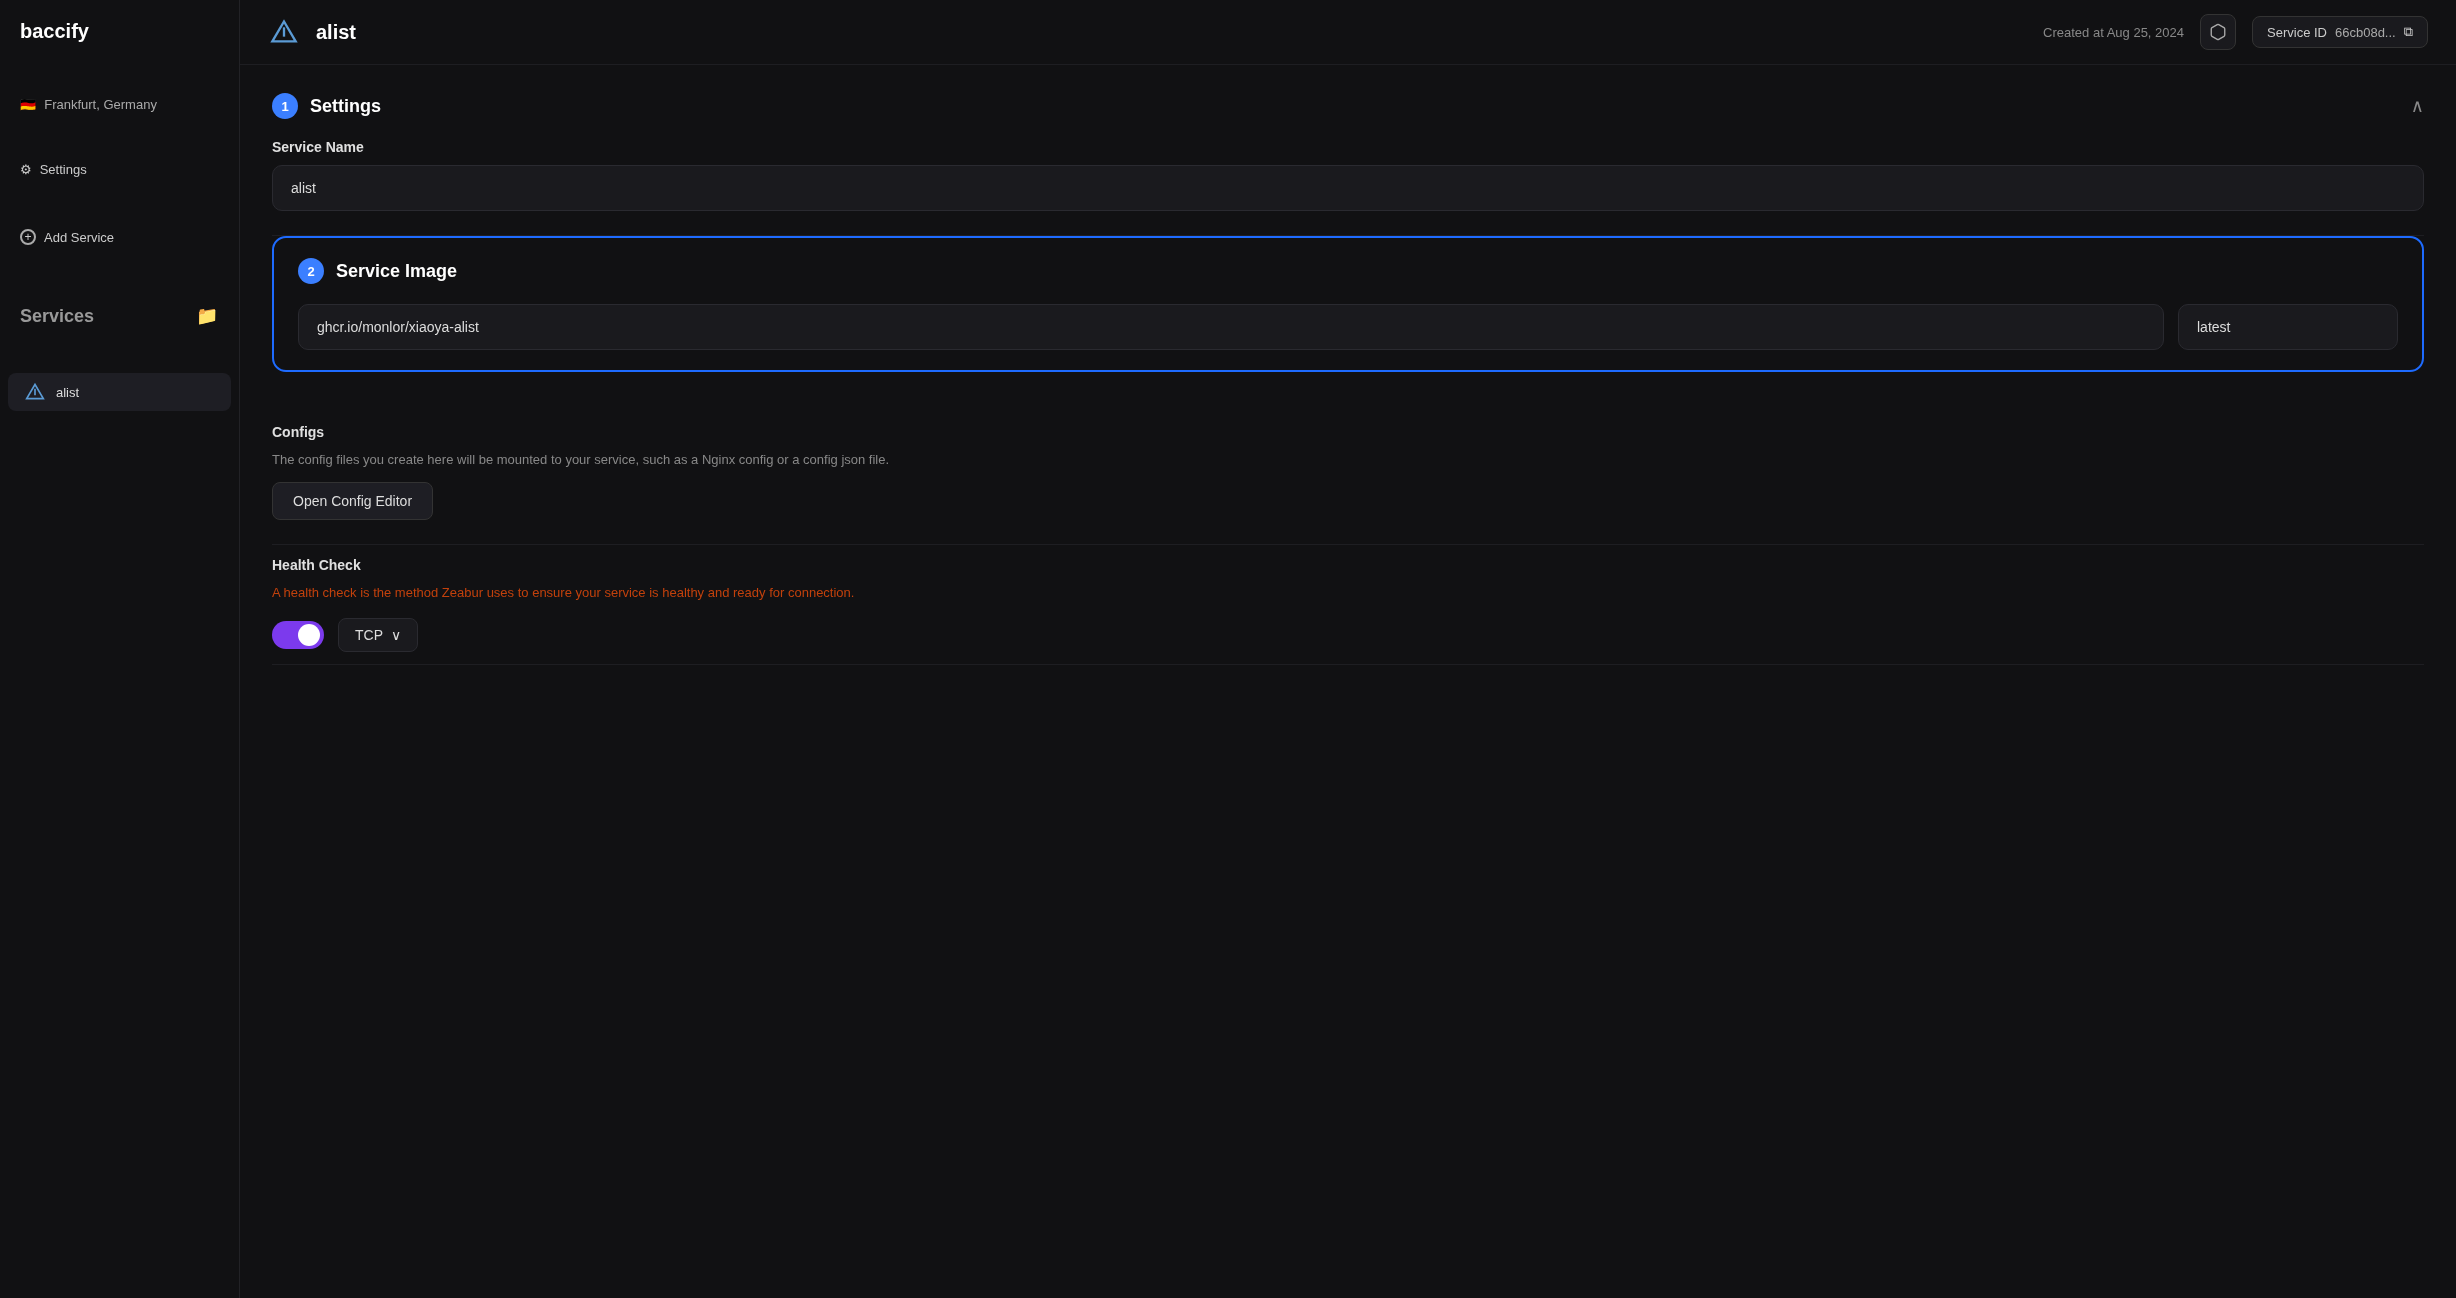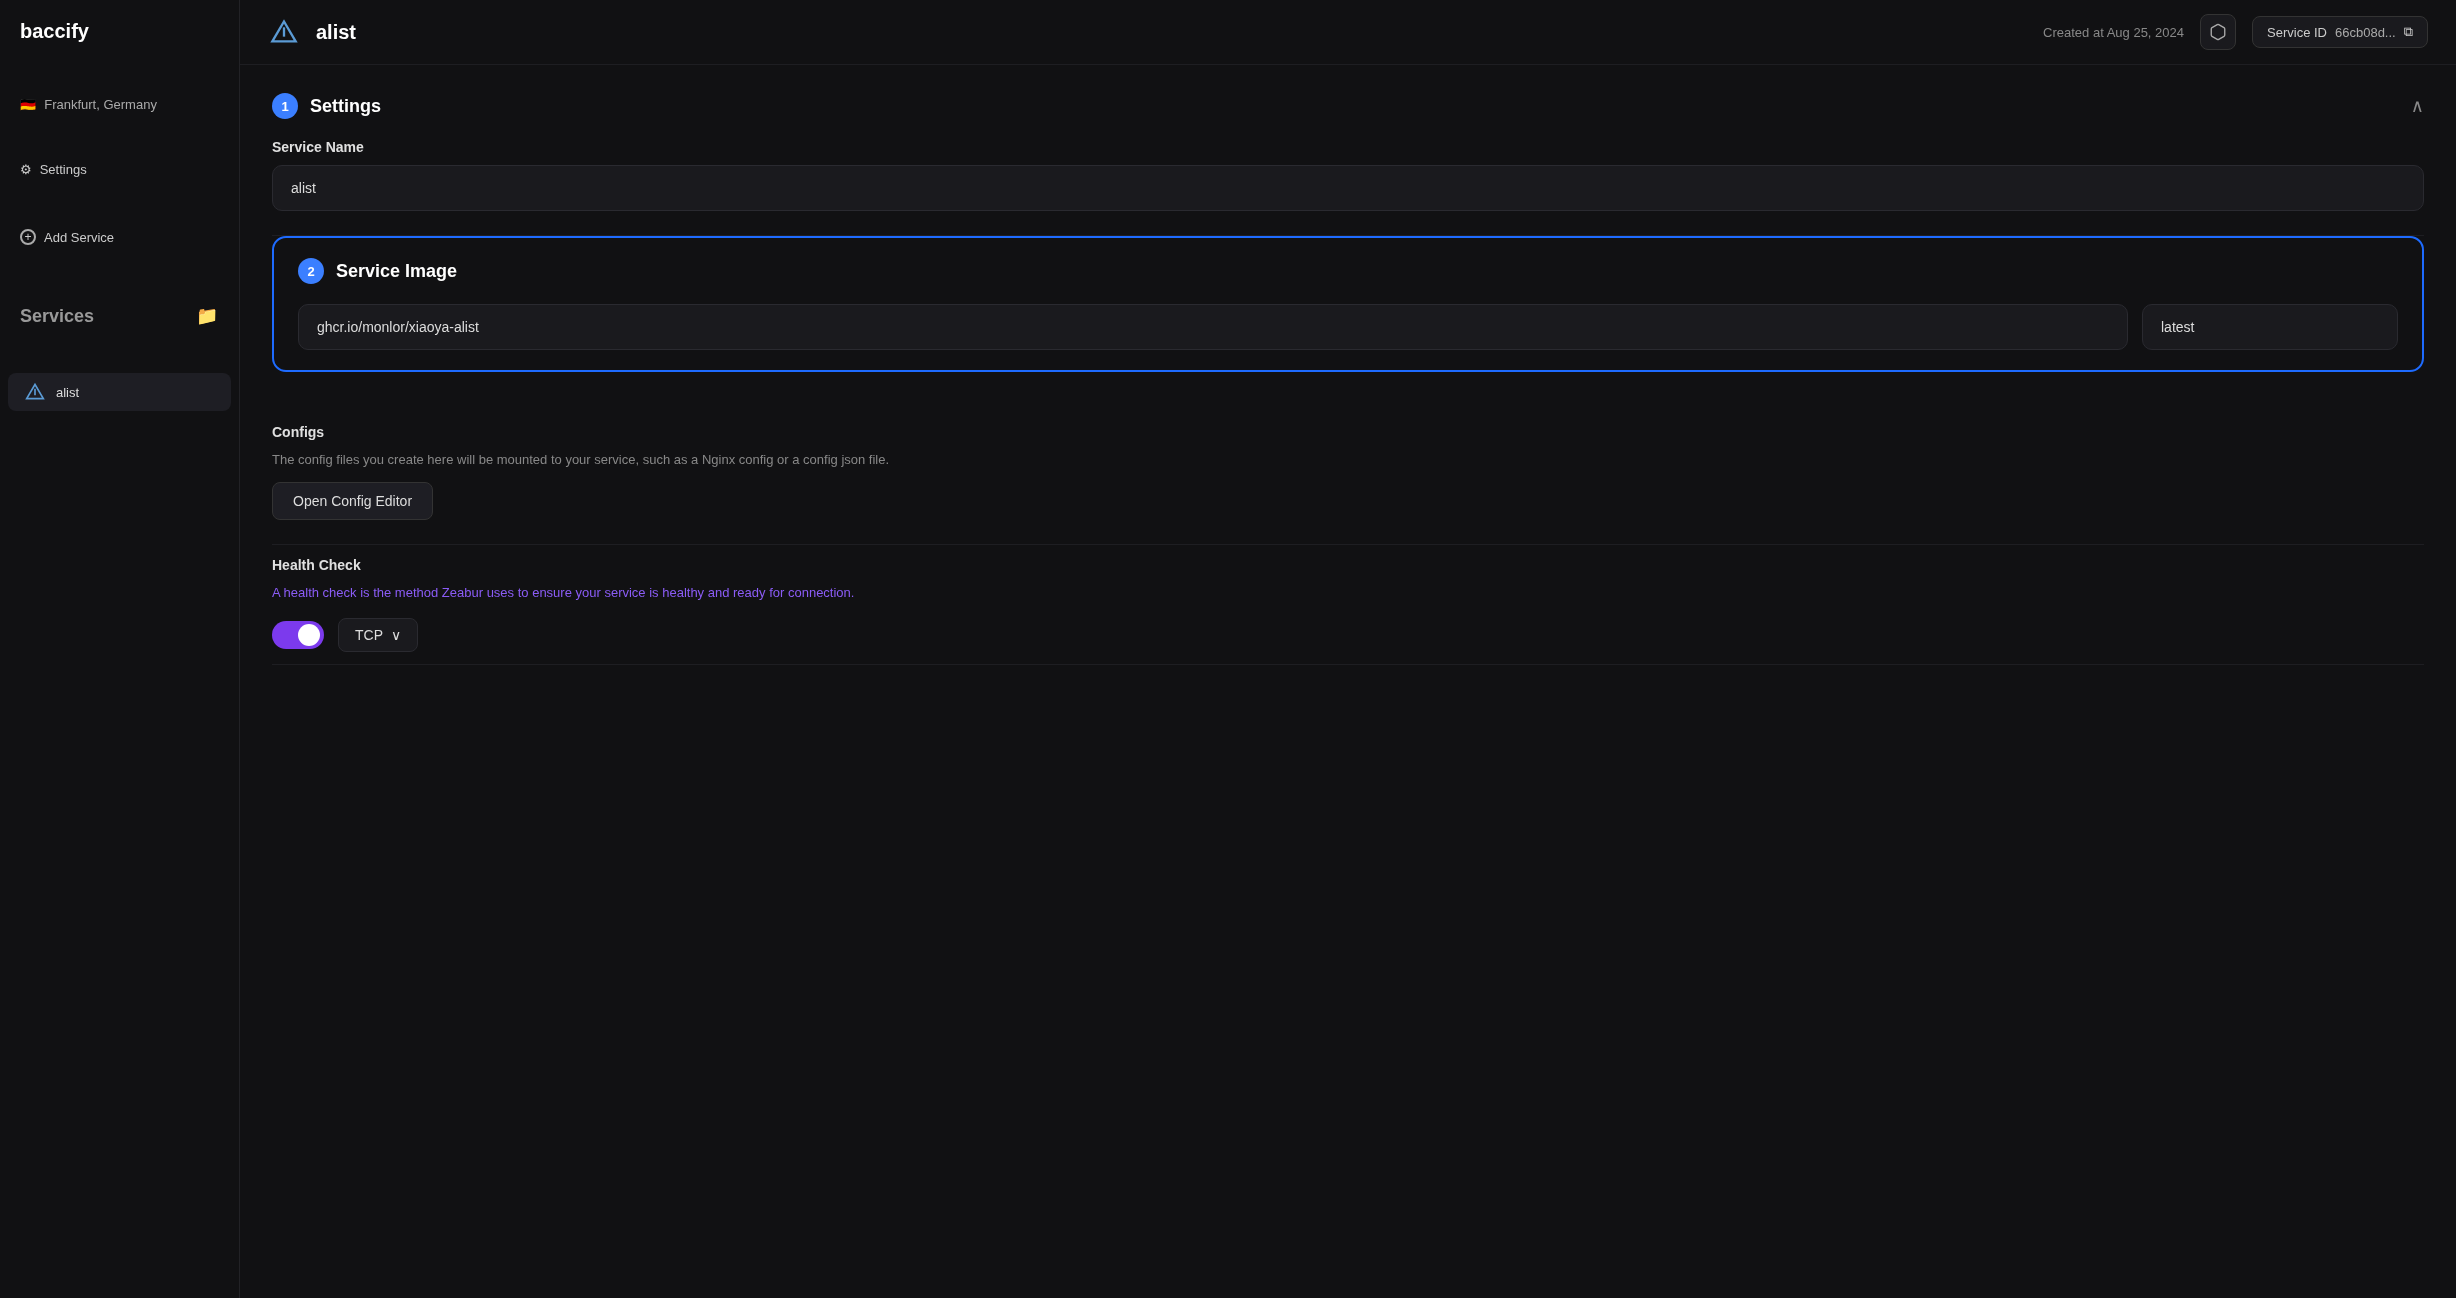--- a/index.html
+++ b/index.html
@@ -233,21 +233,21 @@
       flex: 1;
       background: #1a1a1e;
       border: 1px solid #2a2a30;
       border-radius: 10px;
       padding: 14px 18px;
       font-size: 14px;
       color: #ddd;
       outline: none;
     }
     .service-image-inputs .text-input-tag {
-      width: 256px;
+      width: 220px;
       background: #1a1a1e;
       border: 1px solid #2a2a30;
       border-radius: 10px;
       padding: 14px 18px;
       font-size: 14px;
       color: #ddd;
       outline: none;
     }
 
     
@@ -273,21 +273,21 @@
     }
 
     
     .health-section {
       padding: 12px 0;
       border-bottom: 1px solid #1e1e22;
       margin-bottom: 0;
     }
     .health-desc {
       font-size: 13px;
-      color: #8b5cf6;
+      color: #c2410c;
       margin-bottom: 16px;
       line-height: 1.5;
     }
     .health-controls {
       display: flex;
       align-items: center;
       gap: 14px;
     }
     
     .toggle {

